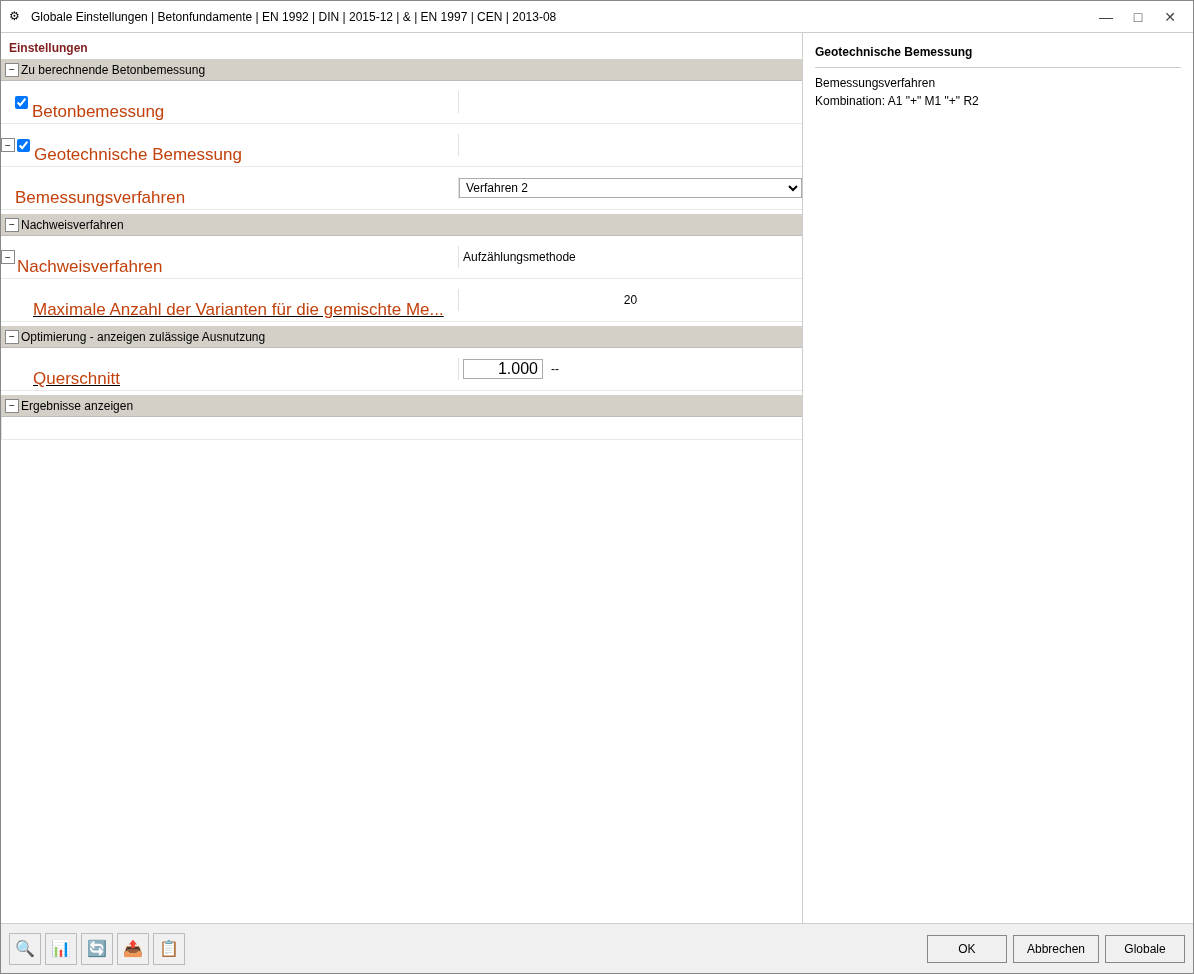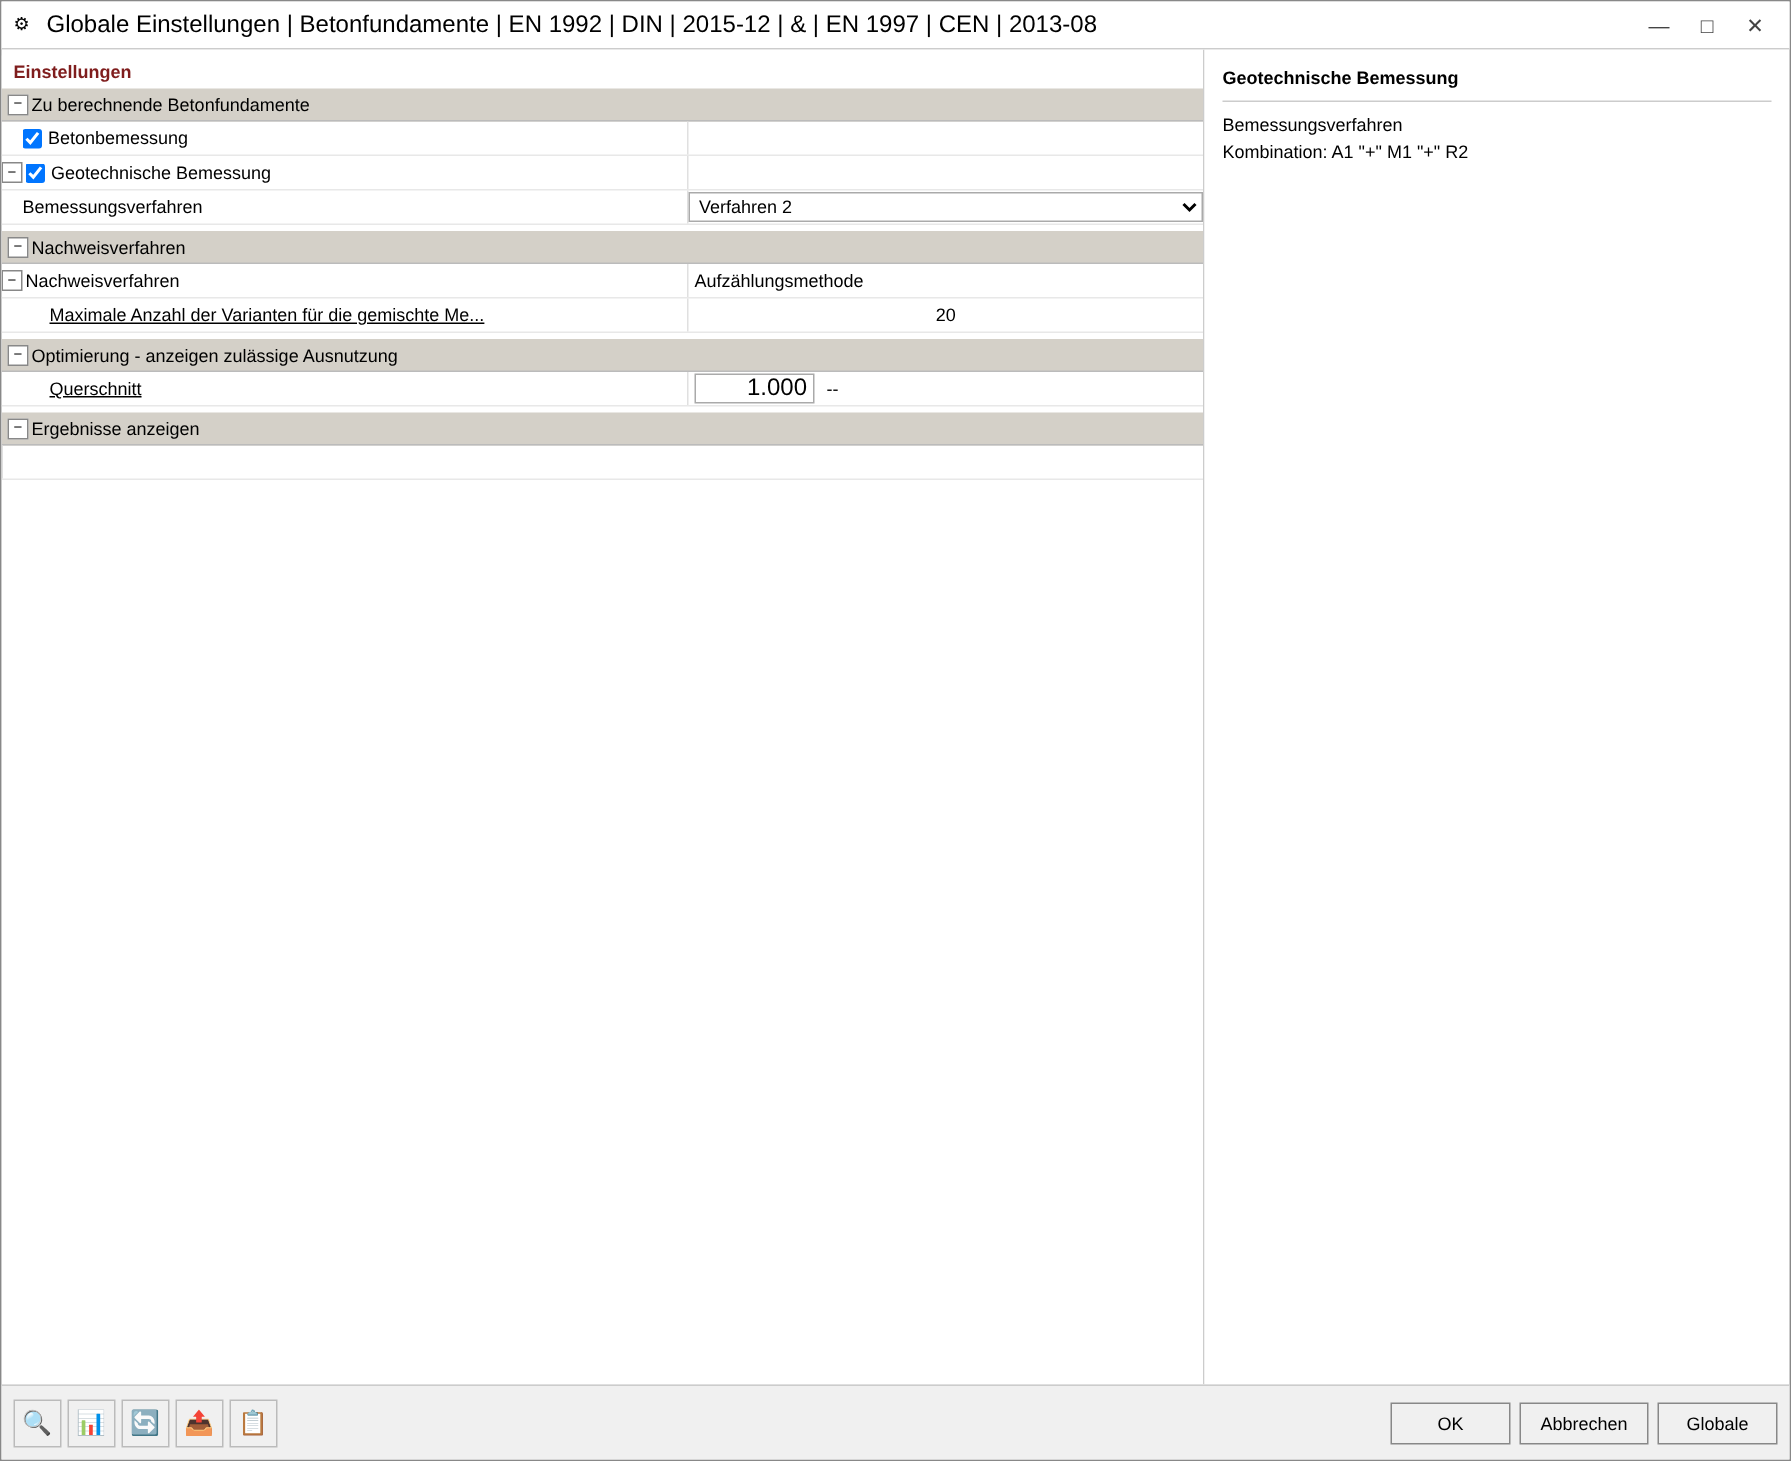--- a/index.html
+++ b/index.html
@@ -29,21 +29,21 @@
       flex-shrink: 0;
     }
     .title-bar-icon {
       width: 16px;
       height: 16px;
       margin-right: 6px;
       flex-shrink: 0;
     }
     .title-bar-text {
       flex: 1;
-      font-size: 16px;
+      font-size: 12px;
       color: #000;
       white-space: nowrap;
       overflow: hidden;
     }
     .title-bar-controls {
       display: flex;
       gap: 2px;
     }
     .title-btn {
       width: 30px;
@@ -95,23 +95,24 @@
       display: inline-flex;
       align-items: center;
       margin-right: 4px;
     }
     .checkbox-wrapper input[type="checkbox"] {
       width: 13px;
       height: 13px;
       cursor: pointer;
     }
     .row-label {
-      font-size: 12px;
-      color: #000000;
-      flex: 1;
+      font-size: 17px;
+      color: #c2410c;
+      flex: 1;
+      margin-top: 20px;
     }
     .input-field {
       border: 1px solid #aaa;
       background: #fff;
       padding: 1px 4px;
       font-size: 16px;
       height: 20px;
       text-align: right;
     }
     .value-text {
@@ -233,21 +234,21 @@
 
     <div class="left-panel">
       <div class="left-panel-inner">
 
         <div class="panel-title-row">
           <span>Einstellungen</span>
         </div>
 
         <div class="section-group-header">
           <span class="collapse-icon">−</span>
-          <span>Zu berechnende Betonfundamente</span>
+          <span>Zu berechnende Betonbemessung</span>
         </div>
 
         <div class="row-container">
           <div class="row-left tree-indent-2">
             <span style="display:inline-block;width:14px;"></span>
             <label class="checkbox-wrapper">
               <input type="checkbox" checked="" style="">
             </label>
             <span class="row-label">Betonbemessung</span>
           </div>

